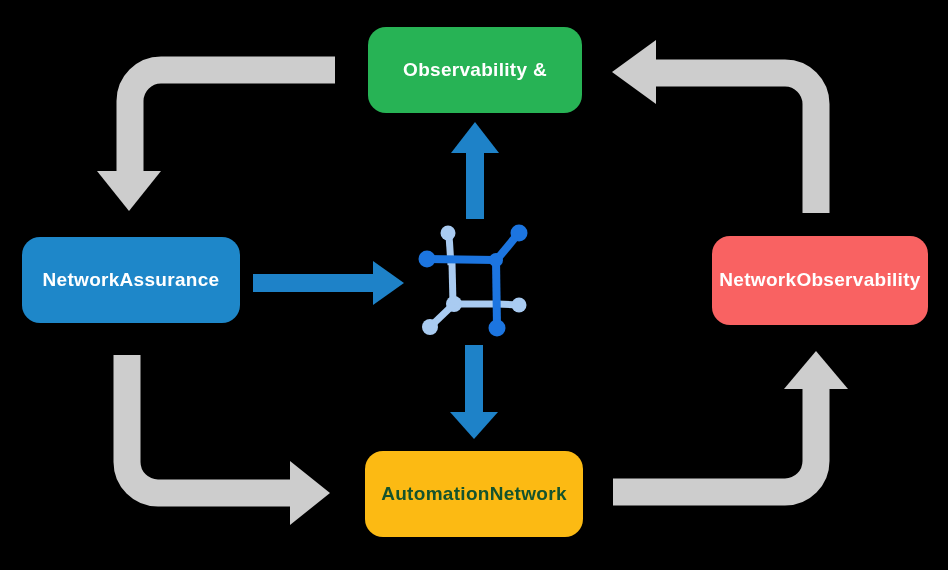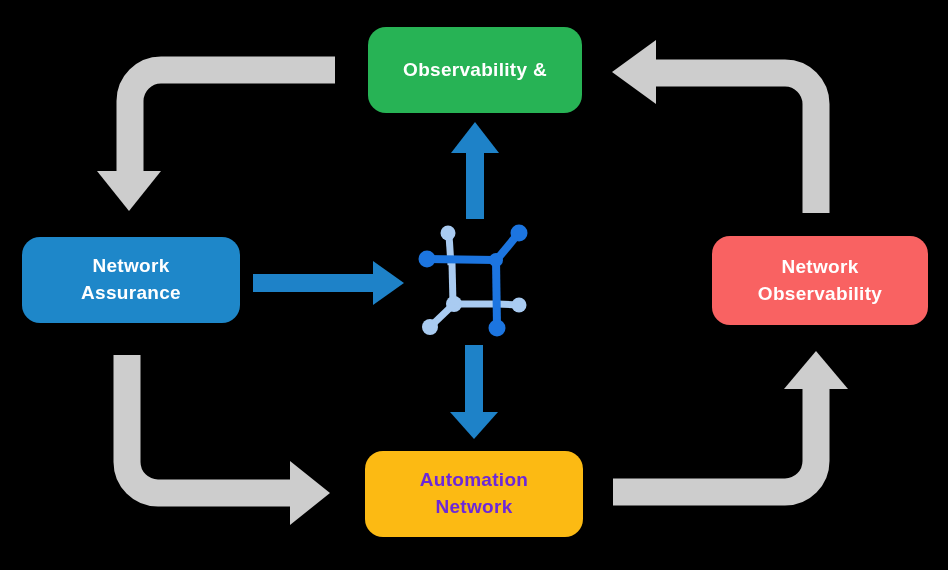--- a/index.html
+++ b/index.html
@@ -3,21 +3,21 @@
 <meta charset="utf-8">
 <style>
   html,body{margin:0;padding:0;background:#000;}
   .stage{
     position:relative;width:948px;height:570px;background:#000;overflow:hidden;
     font-family:"Liberation Sans",sans-serif;
   }
   .layer{position:absolute;left:0;top:0;width:948px;height:570px;}
   .node{
     position:absolute;border-radius:18px;color:#fff;
-    display:flex;flex-direction:column;justify-content:center;align-items:center;
+    display:flex;flex-direction:row;justify-content:center;align-items:center;
     text-align:center;font-weight:bold;font-size:19px;line-height:1.42;letter-spacing:.3px;
   }
   .node span{display:block;white-space:nowrap;}
   .node-observability{left:368px;top:27px;width:214px;height:86px;}
   .node-operations{left:22px;top:237px;width:218px;height:86px;}
   .node-infrastructure{left:712px;top:236px;width:216px;height:89px;}
   .node-automation{left:365px;top:451px;width:218px;height:86px;}
 </style>
 </head>
 <body>
@@ -94,18 +94,18 @@
   <div class="node node-operations" style="background-color: rgb(30, 135, 201); color: rgb(255, 255, 255);">
     <span>Network</span>
     <span>Assurance</span>
   </div>
 
   <div class="node node-infrastructure" style="background-color: rgb(249, 98, 98); color: rgb(255, 255, 255);">
     <span>Network</span>
     <span>Observability</span>
   </div>
 
-  <div class="node node-automation" style="background-color: rgb(252, 186, 19); color: #6d28d9;">
+  <div class="node node-automation" style="background-color: rgb(252, 186, 19); color: #14532d;">
     <span>Automation</span>
     <span>Network</span>
   </div>
 
 </div>
 
 </body></html>

